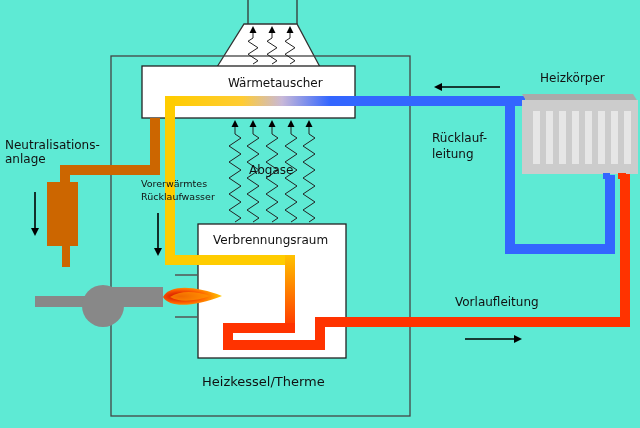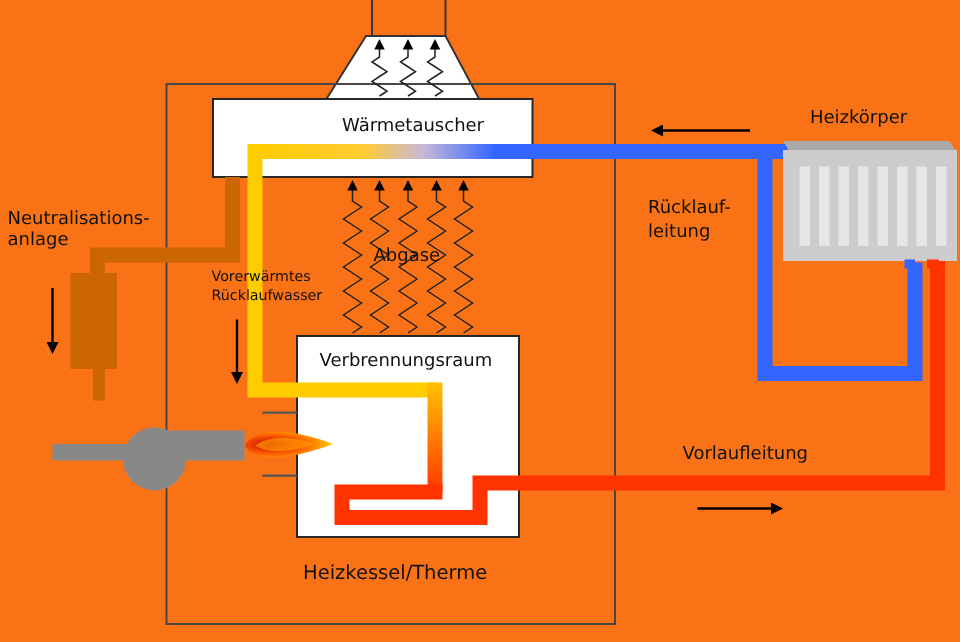--- a/index.html
+++ b/index.html
@@ -1,16 +1,16 @@
 <!DOCTYPE html>
 <html><head>
 <meta charset="utf-8">
 <style>
   html, body { margin: 0; padding: 0; background: #ffffff; }
-  #stage { position: relative; width: 640px; height: 428px; overflow: hidden; background: #f97316; }
+  #stage { position: relative; width: 640px; height: 428px; overflow: hidden; background: #5eead4; }
   svg { position: absolute; left: 0; top: 0; }
   .lbl { font-family: "DejaVu Sans", sans-serif; fill: #111111; }
 </style>
 </head>
 <body>
 
 <div id="stage">
 <svg width="640" height="428" viewBox="0 0 640 428" xmlns="http://www.w3.org/2000/svg">
   <defs>
     <linearGradient id="gradTop" x1="170" y1="0" x2="330" y2="0" gradientUnits="userSpaceOnUse">

